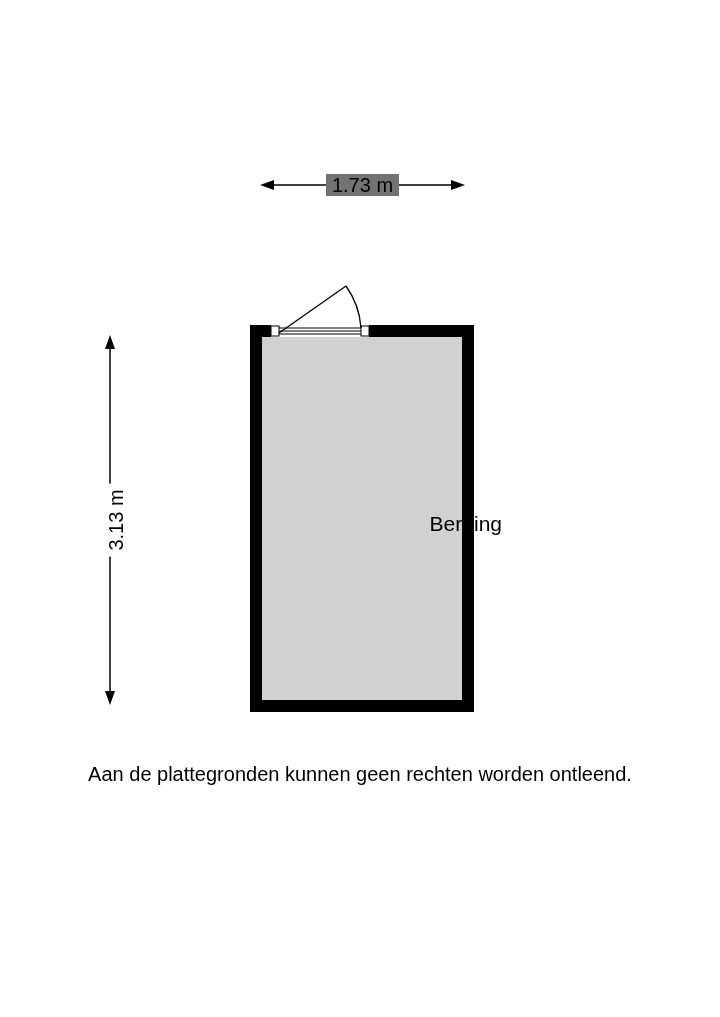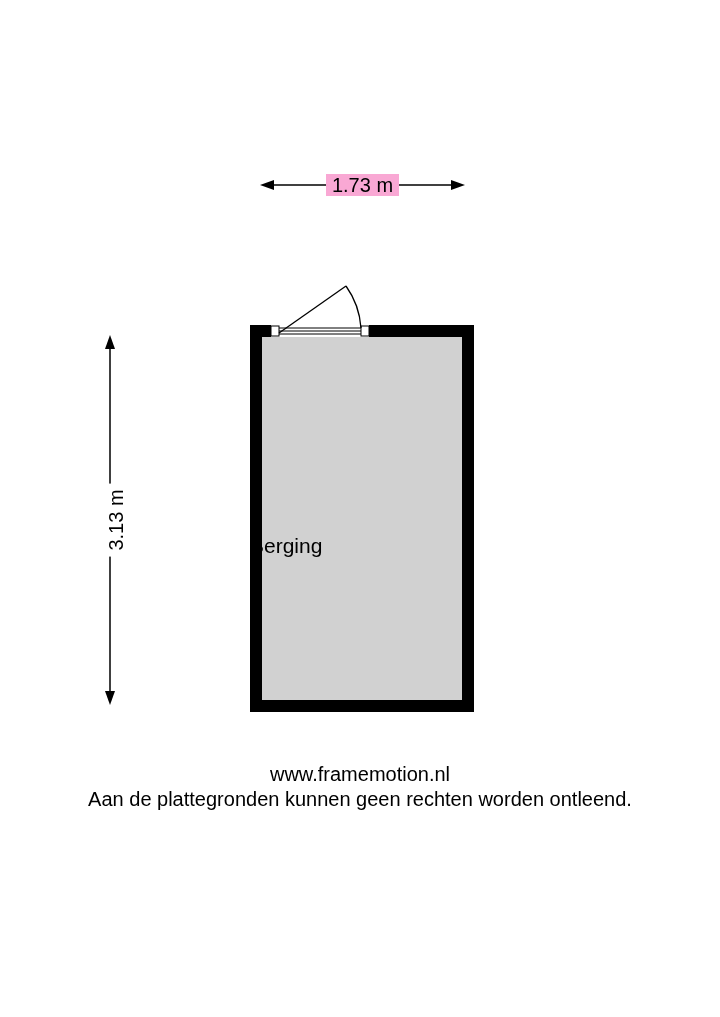--- a/index.html
+++ b/index.html
@@ -2,27 +2,27 @@
 <html><head>
 <meta charset="utf-8">
 <style>
   html, body { margin: 0; padding: 0; background: #ffffff; }
   body { width: 720px; height: 1017px; position: relative; overflow: hidden;
          font-family: "Liberation Sans", sans-serif; color: #000; }
   .abs { position: absolute; }
   .dim-h { left: 260px; top: 172px; width: 205px; height: 26px; }
   .dim-h-label { position: absolute; left: 0; width: 205px; top: 0; text-align: center;
                  font-size: 20px; line-height: 26px; }
-  .dim-h-label span { background: #f9a8d4; padding: 0 6px; text-align: center; }
+  .dim-h-label span { background: #737373; padding: 0 6px; text-align: center; }
   .dim-v { left: 96px; top: 335px; width: 28px; height: 370px; }
   .dim-v-label { position: absolute; left: 116px; top: 520px; font-size: 20px;
                  transform: translate(-50%, -50%) rotate(-90deg); white-space: nowrap;
                  background: #fff; padding: 0 6px; line-height: 22px; }
   .room { left: 250px; top: 325px; width: 224px; height: 387px; }
-  .room-label { left: 250px; width: 224px; top: 534px; text-align: left; font-size: 21px; }
+  .room-label { left: 250px; width: 224px; top: 512px; text-align: right; font-size: 21px; padding-left: 28px; }
   .footer { left: 0; width: 720px; top: 762px; text-align: center; font-size: 20px; line-height: 25px; }
 </style>
 </head>
 <body>
 
 <div class="abs dim-h">
   <svg width="205" height="26" style="position:absolute;left:0;top:0">
     <line x1="4" y1="13" x2="201" y2="13" stroke="#000" stroke-width="1.5"></line>
     <polygon points="0,13 14,8 14,18" fill="#000"></polygon>
     <polygon points="205,13 191,8 191,18" fill="#000"></polygon>
@@ -53,15 +53,14 @@
 
     <g>
       <line x1="29" y1="8" x2="96" y2="-39" stroke="#000" stroke-width="1.3"></line>
       <path d="M96,-39 A82,82 0 0 1 111,3" fill="none" stroke="#000" stroke-width="1.3"></path>
     </g>
   </svg>
 </div>
 <div class="abs room-label">Berging</div>
 
 <div class="abs footer">
-  <div>www.framemotion.nl</div>
   <div>Aan de plattegronden kunnen geen rechten worden ontleend.</div>
 </div>
 
 </body></html>

